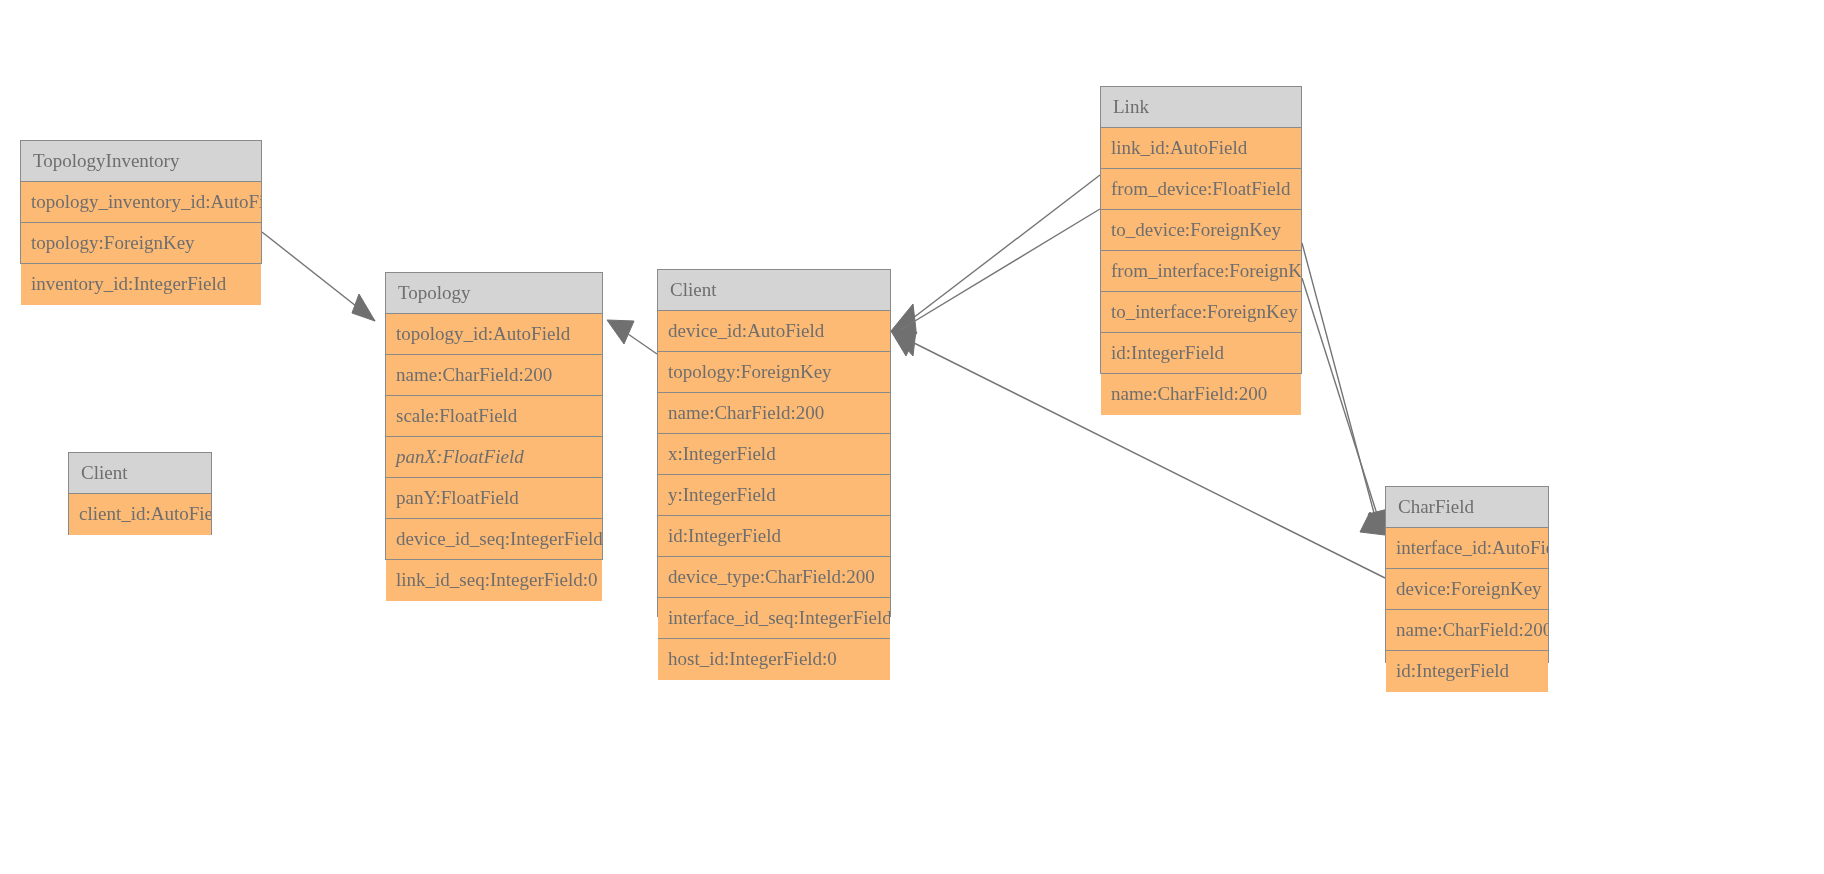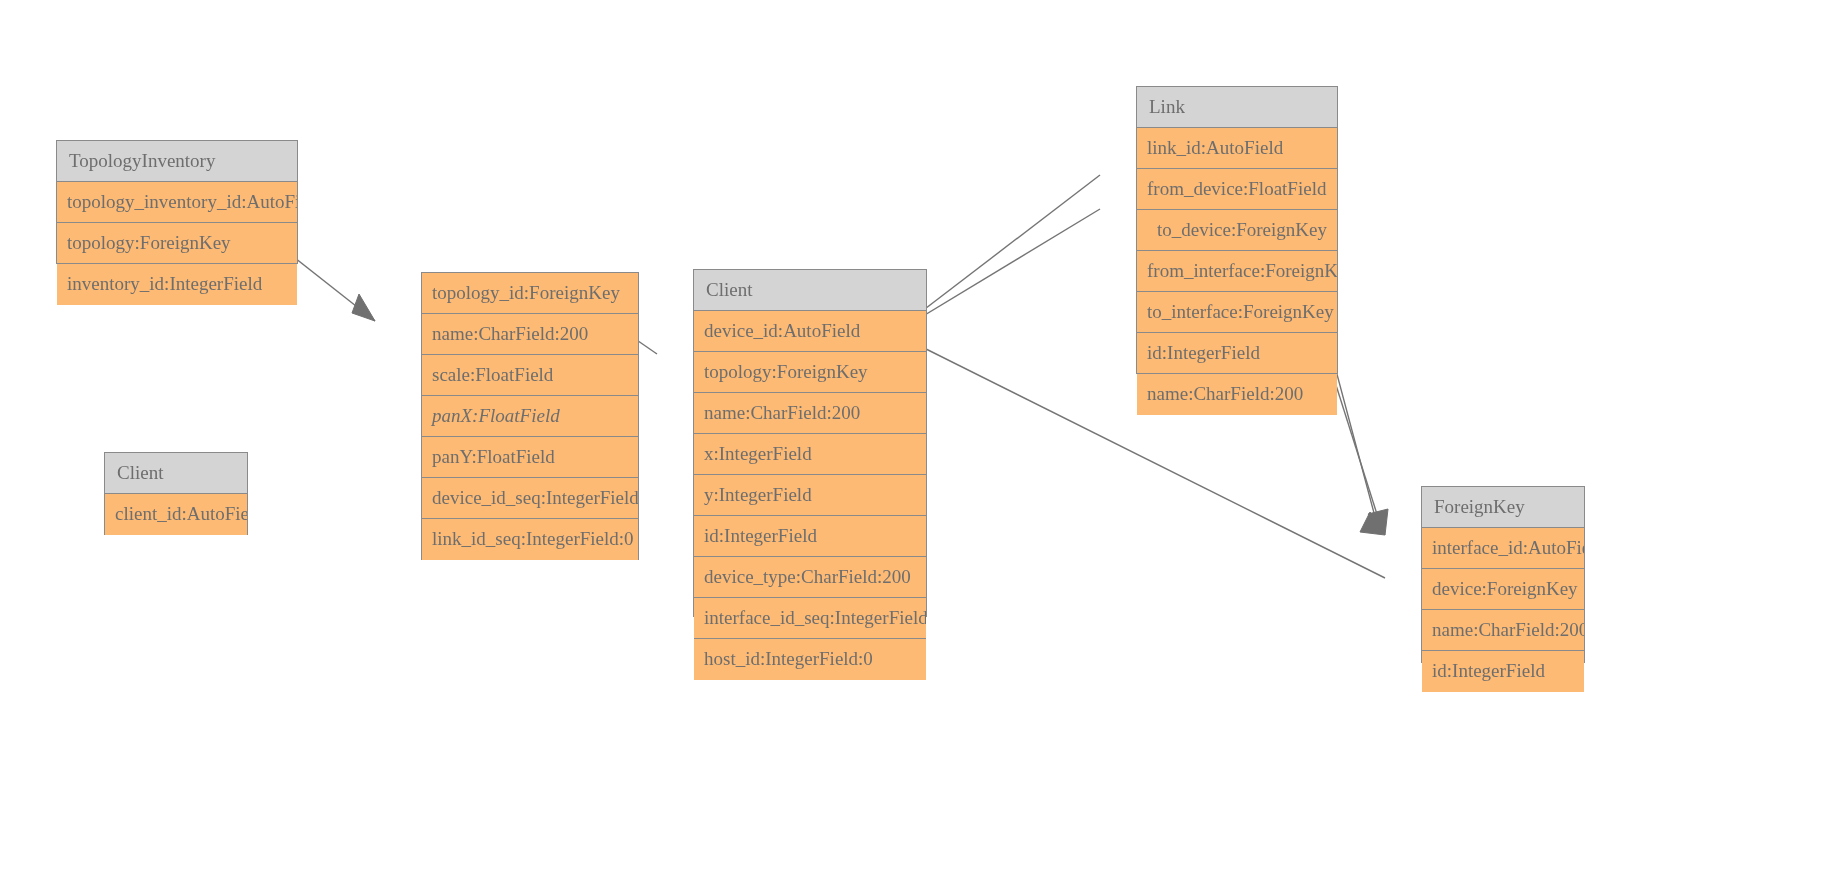--- a/index.html
+++ b/index.html
@@ -23,21 +23,20 @@
     width: 1824px;
     height: 874px;
     pointer-events: none;
   }
   .entity {
     position: absolute;
     box-sizing: border-box;
     border: 1px solid #8a8a8a;
     background: #ffffff;
     z-index: 2;
-    margin-left: 36px;
   }
   .entity-header {
     box-sizing: border-box;
     background: #d4d4d4;
     border-bottom: 1px solid #8a8a8a;
     color: #6e6e6e;
     font-size: 19px;
     line-height: 40px;
     height: 41px;
     padding: 0 0 0 12px;
@@ -97,21 +96,22 @@
     </svg>
 
   <div id="entity-layer">
       <div class="entity" style="left: 20px; top: 140px; width: 242px; height: 124px; border-color: rgb(138, 138, 138);">
         <div class="entity-header" style="background: rgb(212, 212, 212); color: rgb(110, 110, 110); border-bottom-color: rgb(138, 138, 138);">TopologyInventory</div>
         <div class="entity-field" style="color: rgb(110, 110, 110); border-bottom-color: rgb(138, 138, 138);">topology_inventory_id:AutoField</div>
         <div class="entity-field" style="color: rgb(110, 110, 110); border-bottom-color: rgb(138, 138, 138);">topology:ForeignKey</div>
         <div class="entity-field" style="color: rgb(110, 110, 110); border-bottom-color: rgb(138, 138, 138);">inventory_id:IntegerField</div>
       </div>
       <div class="entity" style="left: 385px; top: 272px; width: 218px; height: 288px; border-color: rgb(138, 138, 138);">
-        <div class="entity-field" style="color: rgb(110, 110, 110); border-bottom-color: rgb(138, 138, 138);">topology_id:ForeignKey</div>
+        <div class="entity-header" style="background: rgb(212, 212, 212); color: rgb(110, 110, 110); border-bottom-color: rgb(138, 138, 138);">Topology</div>
+        <div class="entity-field" style="color: rgb(110, 110, 110); border-bottom-color: rgb(138, 138, 138);">topology_id:AutoField</div>
         <div class="entity-field" style="color: rgb(110, 110, 110); border-bottom-color: rgb(138, 138, 138);">name:CharField:200</div>
         <div class="entity-field" style="color: rgb(110, 110, 110); border-bottom-color: rgb(138, 138, 138);">scale:FloatField</div>
         <div class="entity-field" style="color: rgb(110, 110, 110); border-bottom-color: rgb(138, 138, 138); font-style: italic;">panX:FloatField</div>
         <div class="entity-field" style="color: rgb(110, 110, 110); border-bottom-color: rgb(138, 138, 138);">panY:FloatField</div>
         <div class="entity-field" style="color: rgb(110, 110, 110); border-bottom-color: rgb(138, 138, 138);">device_id_seq:IntegerField:0</div>
         <div class="entity-field" style="color: rgb(110, 110, 110); border-bottom-color: rgb(138, 138, 138);">link_id_seq:IntegerField:0</div>
       </div>
       <div class="entity" style="left: 68px; top: 452px; width: 144px; height: 83px; border-color: rgb(138, 138, 138);">
         <div class="entity-header" style="background: rgb(212, 212, 212); color: rgb(110, 110, 110); border-bottom-color: rgb(138, 138, 138);">Client</div>
         <div class="entity-field" style="color: rgb(110, 110, 110); border-bottom-color: rgb(138, 138, 138);">client_id:AutoField</div>
@@ -125,28 +125,28 @@
         <div class="entity-field" style="color: rgb(110, 110, 110); border-bottom-color: rgb(138, 138, 138);">y:IntegerField</div>
         <div class="entity-field" style="color: rgb(110, 110, 110); border-bottom-color: rgb(138, 138, 138);">id:IntegerField</div>
         <div class="entity-field" style="color: rgb(110, 110, 110); border-bottom-color: rgb(138, 138, 138);">device_type:CharField:200</div>
         <div class="entity-field" style="color: rgb(110, 110, 110); border-bottom-color: rgb(138, 138, 138);">interface_id_seq:IntegerField:0</div>
         <div class="entity-field" style="color: rgb(110, 110, 110); border-bottom-color: rgb(138, 138, 138);">host_id:IntegerField:0</div>
       </div>
       <div class="entity" style="left: 1100px; top: 86px; width: 202px; height: 288px; border-color: rgb(138, 138, 138);">
         <div class="entity-header" style="background: rgb(212, 212, 212); color: rgb(110, 110, 110); border-bottom-color: rgb(138, 138, 138);">Link</div>
         <div class="entity-field" style="color: rgb(110, 110, 110); border-bottom-color: rgb(138, 138, 138);">link_id:AutoField</div>
         <div class="entity-field" style="color: rgb(110, 110, 110); border-bottom-color: rgb(138, 138, 138);">from_device:FloatField</div>
-        <div class="entity-field" style="color: rgb(110, 110, 110); border-bottom-color: rgb(138, 138, 138); text-align: right;">to_device:ForeignKey</div>
+        <div class="entity-field" style="color: rgb(110, 110, 110); border-bottom-color: rgb(138, 138, 138);">to_device:ForeignKey</div>
         <div class="entity-field" style="color: rgb(110, 110, 110); border-bottom-color: rgb(138, 138, 138);">from_interface:ForeignKey</div>
         <div class="entity-field" style="color: rgb(110, 110, 110); border-bottom-color: rgb(138, 138, 138);">to_interface:ForeignKey</div>
         <div class="entity-field" style="color: rgb(110, 110, 110); border-bottom-color: rgb(138, 138, 138);">id:IntegerField</div>
         <div class="entity-field" style="color: rgb(110, 110, 110); border-bottom-color: rgb(138, 138, 138);">name:CharField:200</div>
       </div>
       <div class="entity" style="left: 1385px; top: 486px; width: 164px; height: 177px; border-color: rgb(138, 138, 138);">
-        <div class="entity-header" style="background: rgb(212, 212, 212); color: rgb(110, 110, 110); border-bottom-color: rgb(138, 138, 138);">ForeignKey</div>
+        <div class="entity-header" style="background: rgb(212, 212, 212); color: rgb(110, 110, 110); border-bottom-color: rgb(138, 138, 138);">CharField</div>
         <div class="entity-field" style="color: rgb(110, 110, 110); border-bottom-color: rgb(138, 138, 138);">interface_id:AutoField</div>
         <div class="entity-field" style="color: rgb(110, 110, 110); border-bottom-color: rgb(138, 138, 138);">device:ForeignKey</div>
         <div class="entity-field" style="color: rgb(110, 110, 110); border-bottom-color: rgb(138, 138, 138);">name:CharField:200</div>
         <div class="entity-field" style="color: rgb(110, 110, 110); border-bottom-color: rgb(138, 138, 138);">id:IntegerField</div>
       </div>
     </div>
 
 </div>
 
 </body></html>

